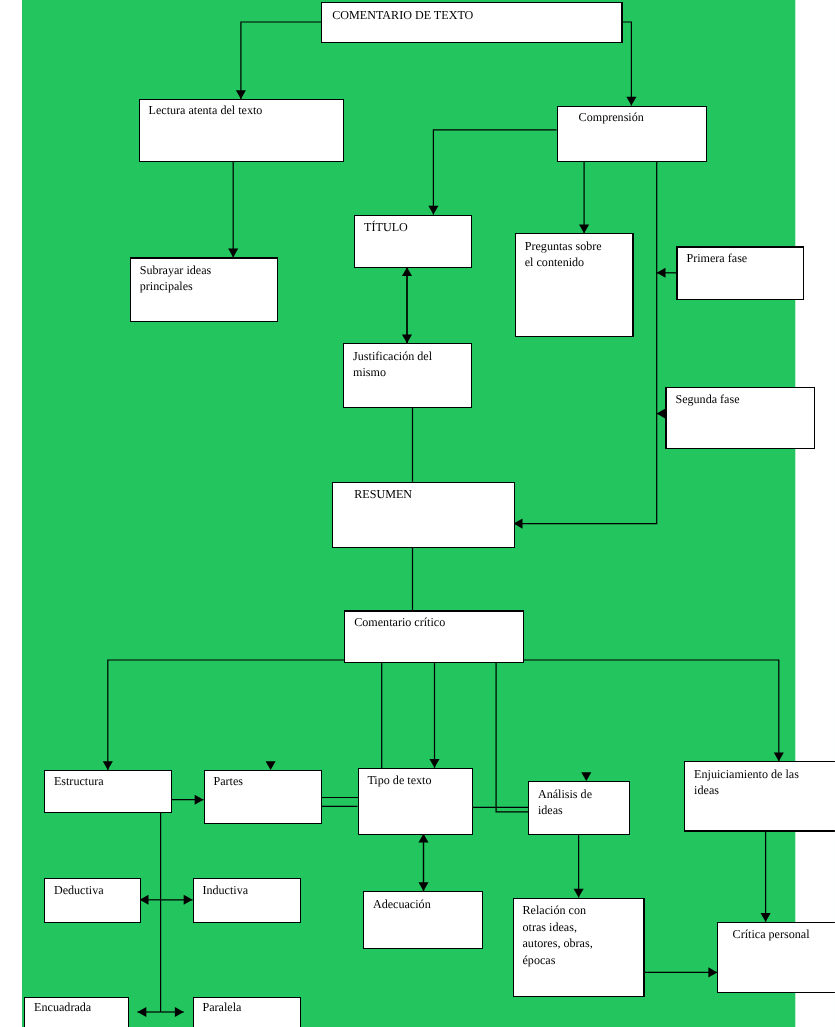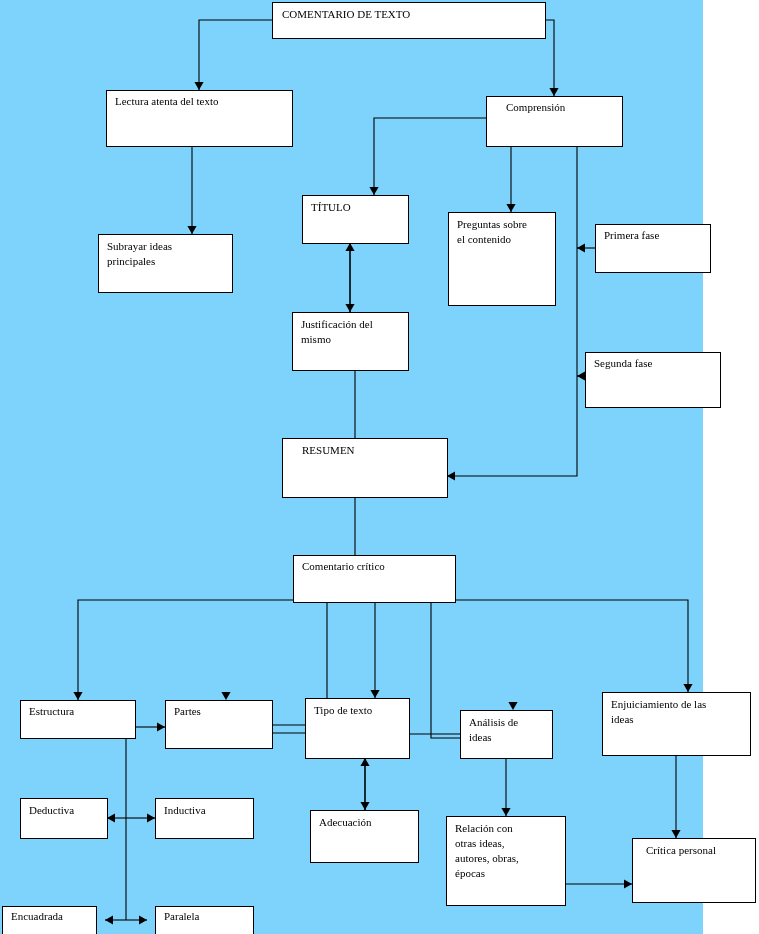--- a/index.html
+++ b/index.html
@@ -10,21 +10,22 @@
   body {
     width: 759px;
     height: 934px;
     font-family: "Liberation Serif", "DejaVu Serif", serif;
     overflow: hidden;
   }
   #diagram-root {
     position: relative;
     width: 703px;
     height: 934px;
-    background: #7dd3fc;
+    background: #22c55e;
+    margin-left: 20px;
   }
   svg#flowchart {
     display: block;
     width: 759px;
     height: 934px;
   }
   .node-rect {
     fill: #ffffff;
     stroke: #000000;
     stroke-width: 1;

